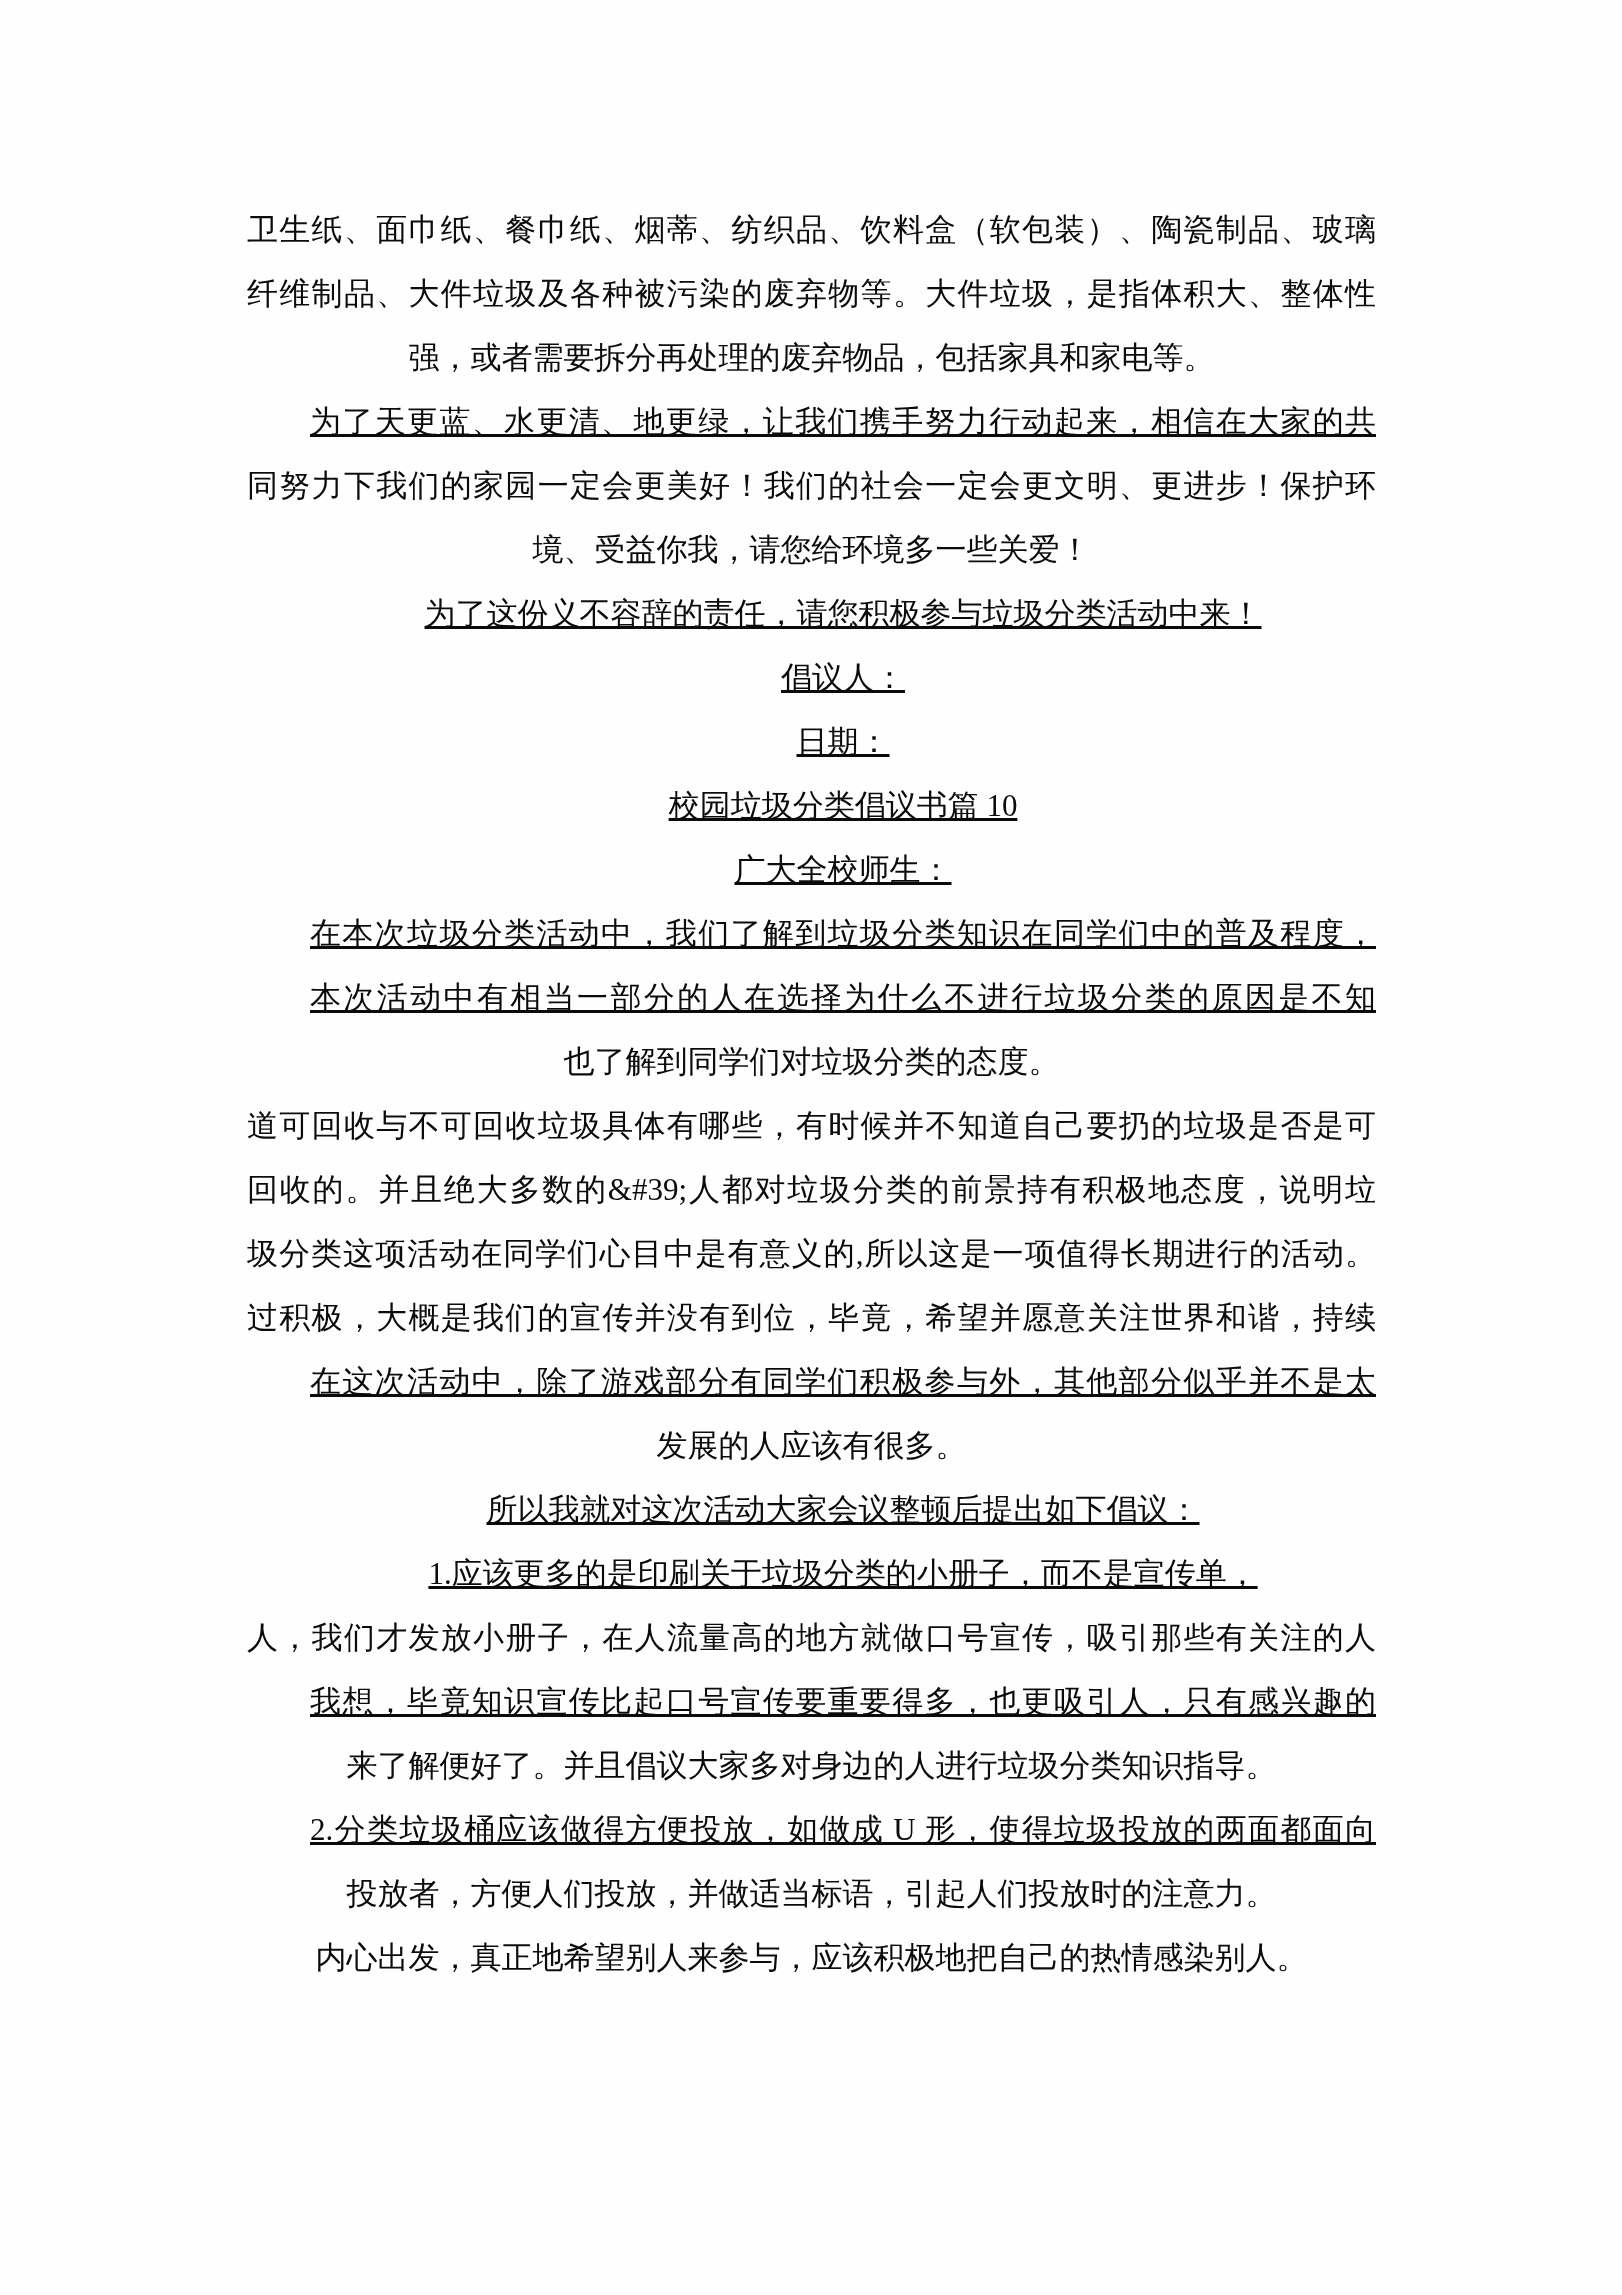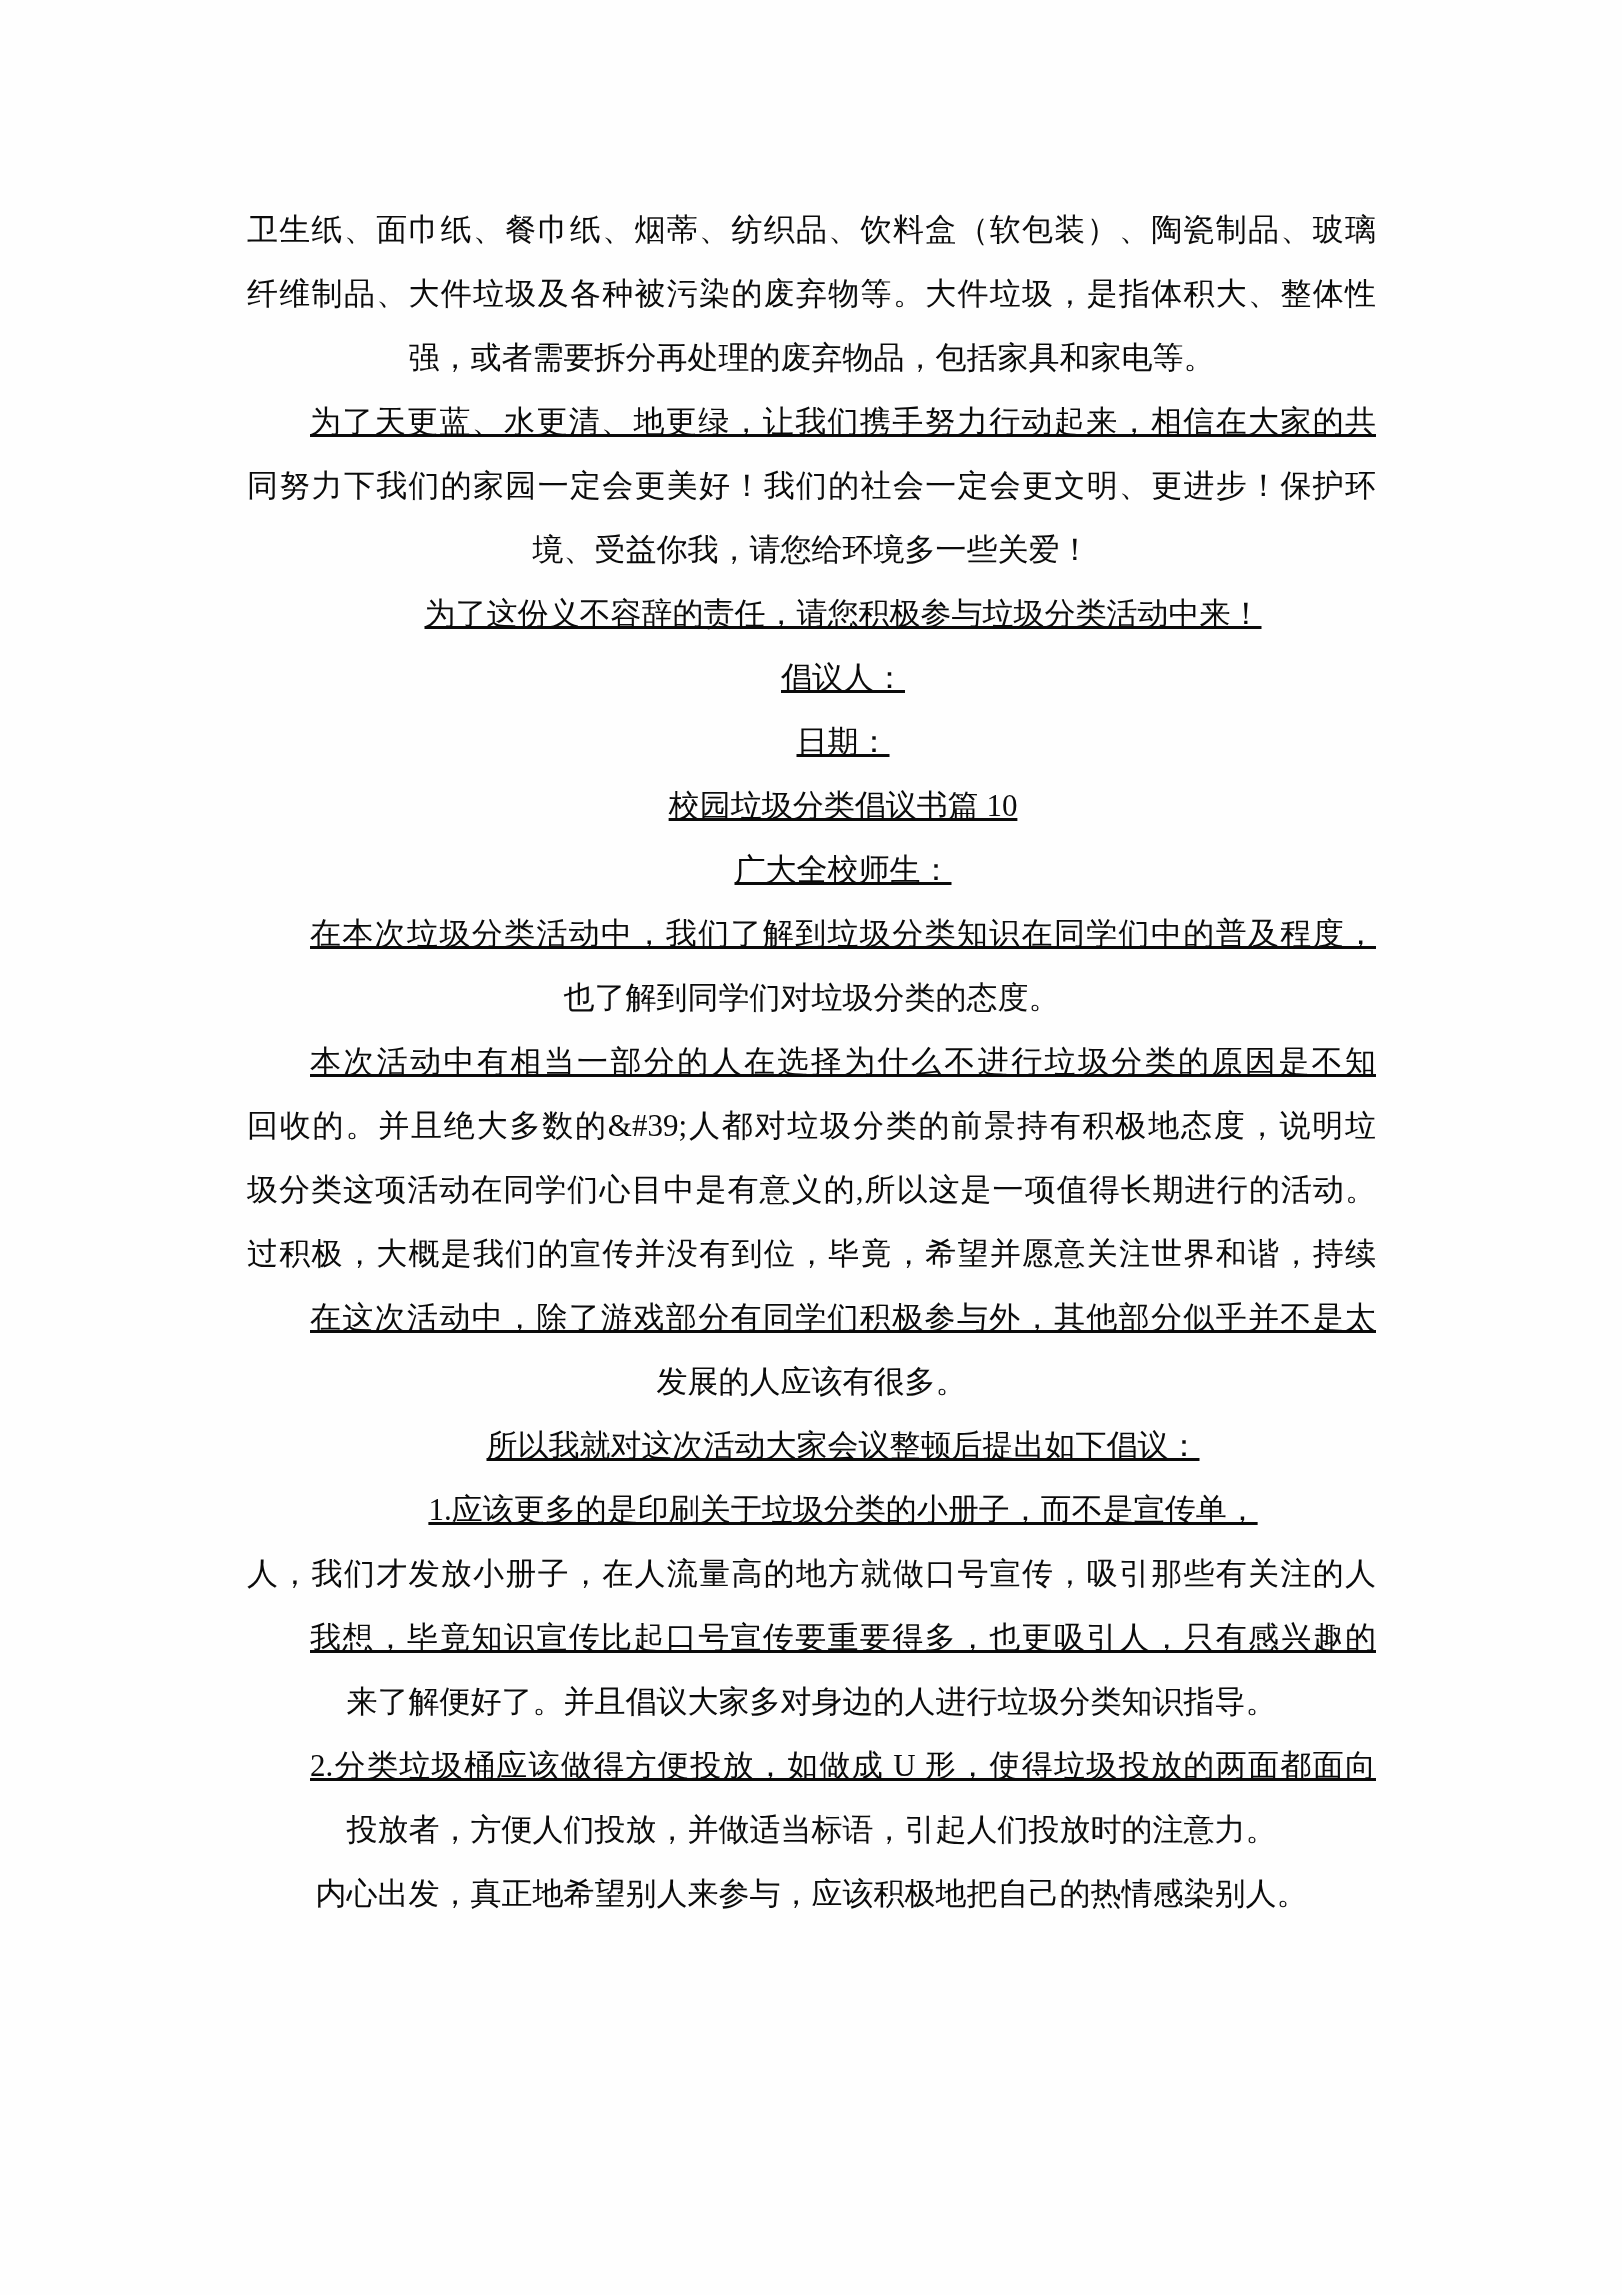--- a/index.html
+++ b/index.html
@@ -53,22 +53,23 @@
       <div class="line">强，或者需要拆分再处理的废弃物品，包括家具和家电等。</div>
       <div class="line indent fill">为了天更蓝、水更清、地更绿，让我们携手努力行动起来，相信在大家的共</div>
       <div class="line fill">同努力下我们的家园一定会更美好！我们的社会一定会更文明、更进步！保护环</div>
       <div class="line">境、受益你我，请您给环境多一些关爱！</div>
       <div class="line indent">为了这份义不容辞的责任，请您积极参与垃圾分类活动中来！</div>
       <div class="line indent">倡议人：</div>
       <div class="line indent">日期：</div>
       <div class="line indent">校园垃圾分类倡议书篇 10</div>
       <div class="line indent">广大全校师生：</div>
       <div class="line indent fill">在本次垃圾分类活动中，我们了解到垃圾分类知识在同学们中的普及程度，</div>
+      <div class="line indent fill">本次活动中有相当一部分的人在选择为什么不进行垃圾分类的原因是不知</div>
       <div class="line">也了解到同学们对垃圾分类的态度。</div>
-      <div class="line indent fill">本次活动中有相当一部分的人在选择为什么不进行垃圾分类的原因是不知</div>
+      <div class="line fill">道可回收与不可回收垃圾具体有哪些，有时候并不知道自己要扔的垃圾是否是可</div>
       <div class="line fill">回收的。并且绝大多数的&amp;#39;人都对垃圾分类的前景持有积极地态度，说明垃</div>
       <div class="line fill">圾分类这项活动在同学们心目中是有意义的,所以这是一项值得长期进行的活动。</div>
       <div class="line fill">过积极，大概是我们的宣传并没有到位，毕竟，希望并愿意关注世界和谐，持续</div>
       <div class="line indent fill">在这次活动中，除了游戏部分有同学们积极参与外，其他部分似乎并不是太</div>
       <div class="line">发展的人应该有很多。</div>
       <div class="line indent">所以我就对这次活动大家会议整顿后提出如下倡议：</div>
       <div class="line indent">1.应该更多的是印刷关于垃圾分类的小册子，而不是宣传单，</div>
       <div class="line fill">人，我们才发放小册子，在人流量高的地方就做口号宣传，吸引那些有关注的人</div>
       <div class="line indent fill">我想，毕竟知识宣传比起口号宣传要重要得多，也更吸引人，只有感兴趣的</div>
       <div class="line">来了解便好了。并且倡议大家多对身边的人进行垃圾分类知识指导。</div>

